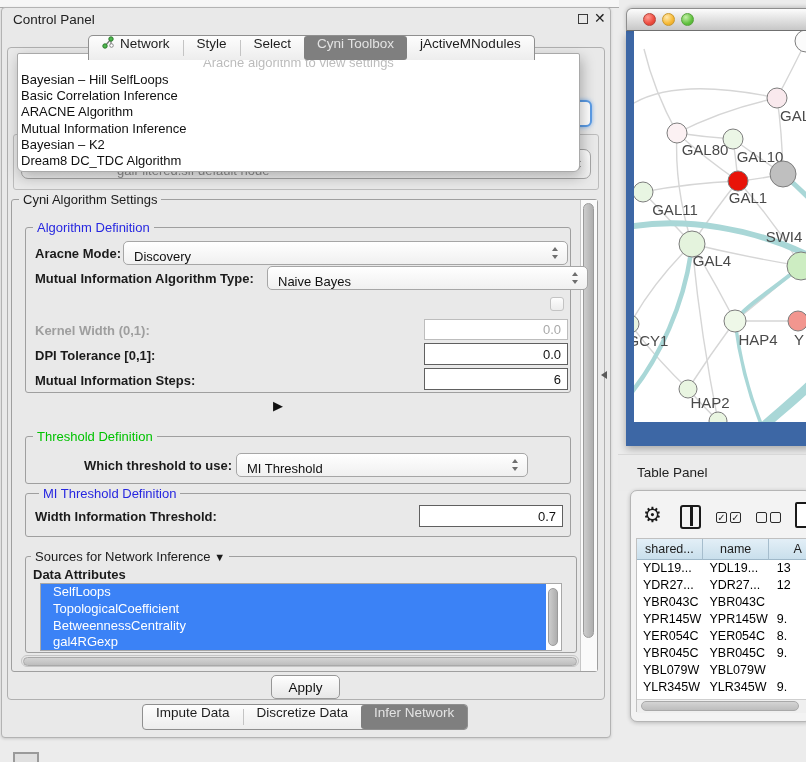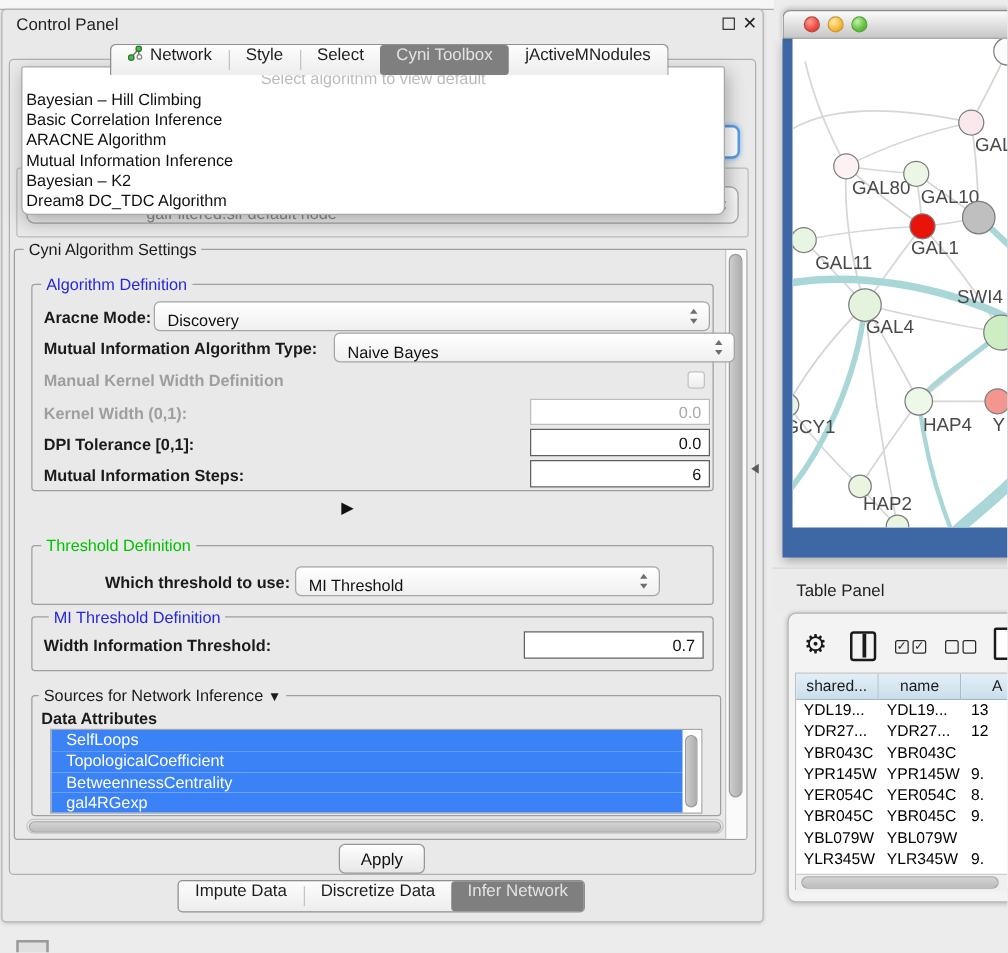--- a/index.html
+++ b/index.html
@@ -108,22 +108,22 @@
   </div>
 
   <div class="gbox" style="left:13px;top:134px;width:586px;height:56px;border-color:#bcbcbc;"></div>
   <div class="abs" style="left:562px;top:100px;width:30px;height:27px;background:#fff;border:2px solid #5b9ce6;border-radius:6px;box-shadow:0 0 4px #7fb3ef;box-sizing:border-box;"></div>
   <div class="combo" style="left:21px;top:149px;width:570px;height:30px;border-radius:7px;color:#8f8f8f;">
     <span style="padding-left:85px;">galFiltered.sif default node</span>
     <span class="spin"></span>
   </div>
 
   <div class="dropdown">
-    <div class="dd-ph">Select algorithm to view default</div>
-    <div class="dd-item">Bayesian – Hill Climbing</div>
+    <div class="dd-ph">Aracne algorithm to view settings</div>
+    <div class="dd-item">Bayesian – Hill SelfLoops</div>
     <div class="dd-item">Basic Correlation Inference</div>
     <div class="dd-item bold">ARACNE Algorithm</div>
     <div class="dd-item">Mutual Information Inference</div>
     <div class="dd-item">Bayesian – K2</div>
     <div class="dd-item">Dream8 DC_TDC Algorithm</div>
   </div>
 
   <div class="gbox" style="left:11px;top:199px;width:587px;height:473px;"></div>
   <div class="legend" style="left:19px;top:192px;color:#1b1b1b;">Cyni Algorithm Settings</div>
 
@@ -138,21 +138,20 @@
     <span>Discovery</span>
     <span class="spin"></span>
   </div>
 
   <div class="blbl" style="left:35px;top:271px;">Mutual Information Algorithm Type:</div>
   <div class="combo" style="left:267px;top:266px;width:321px;height:24px;">
     <span>Naive Bayes</span>
     <span class="spin"></span>
   </div>
 
-  <div class="blbl gray" style="left:35px;top:297px;">Manual Kernel Width Definition</div>
   <div class="cb" style="left:550px;top:297px;"></div>
 
   <div class="blbl gray" style="left:35px;top:323px;">Kernel Width (0,1):</div>
   <div class="tfield dis" style="left:424px;top:319px;width:144px;height:21px;">0.0</div>
 
   <div class="blbl" style="left:35px;top:348px;">DPI Tolerance [0,1]:</div>
   <div class="tfield active" style="left:424px;top:343px;width:144px;height:22px;">0.0</div>
 
   <div class="blbl" style="left:35px;top:373px;">Mutual Information Steps:</div>
   <div class="tfield active" style="left:424px;top:368px;width:144px;height:22px;">6</div>

